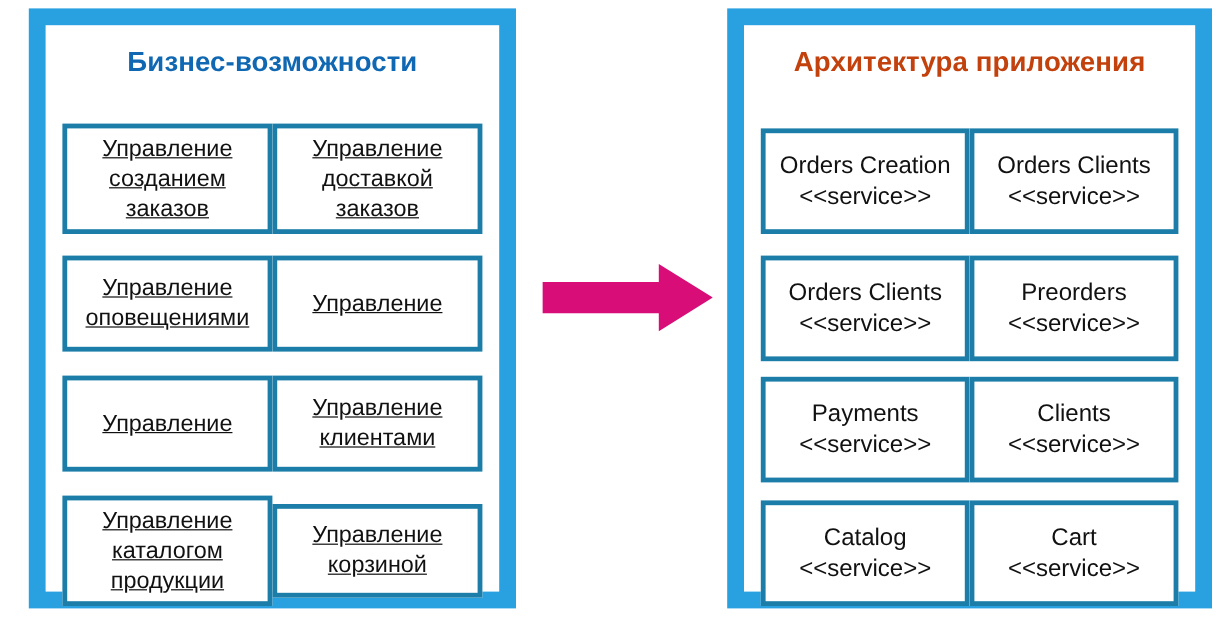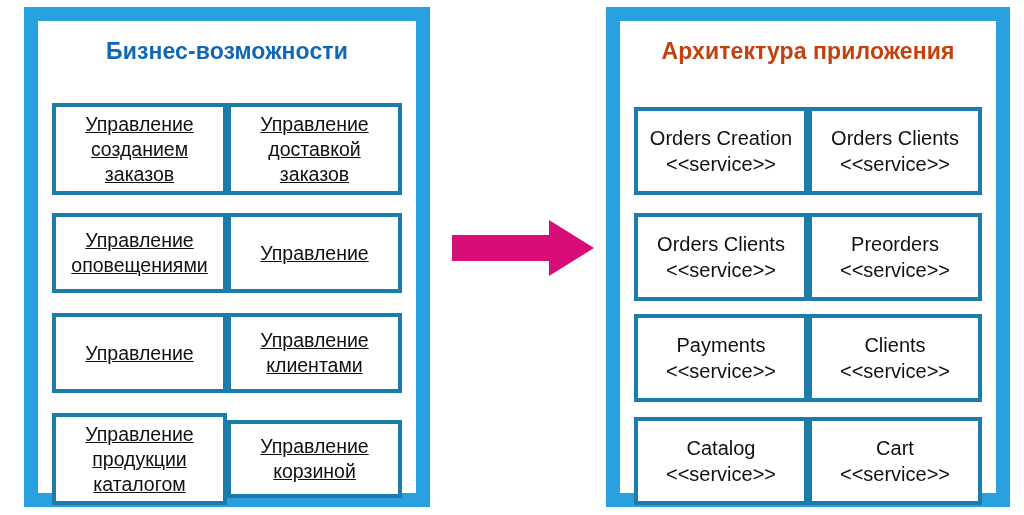--- a/index.html
+++ b/index.html
@@ -158,22 +158,22 @@
       </div>
       <div class="node" style="border-color: rgb(28, 126, 168);">
         <span class="node-line">Управление</span>
         <span class="node-line">клиентами</span>
       </div>
     </div>
 
     <div class="row r3">
       <div class="node" style="border-color: rgb(28, 126, 168);">
         <span class="node-line">Управление</span>
+        <span class="node-line">каталогом</span>
         <span class="node-line">продукции</span>
-        <span class="node-line">каталогом</span>
       </div>
       <div class="node two-line" style="border-color: rgb(28, 126, 168);">
         <span class="node-line">Управление</span>
         <span class="node-line">корзиной</span>
       </div>
     </div>
 
   </div>
 </div>
 

